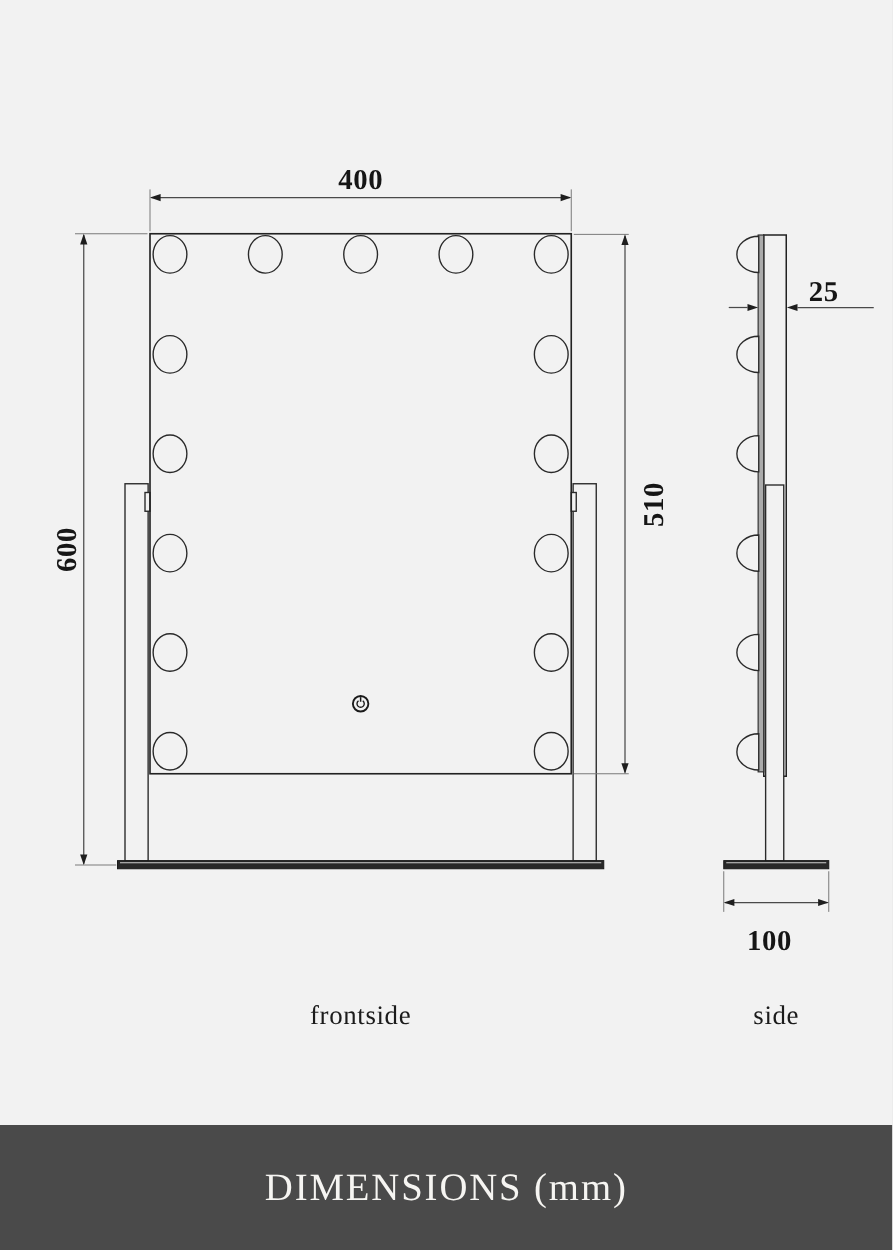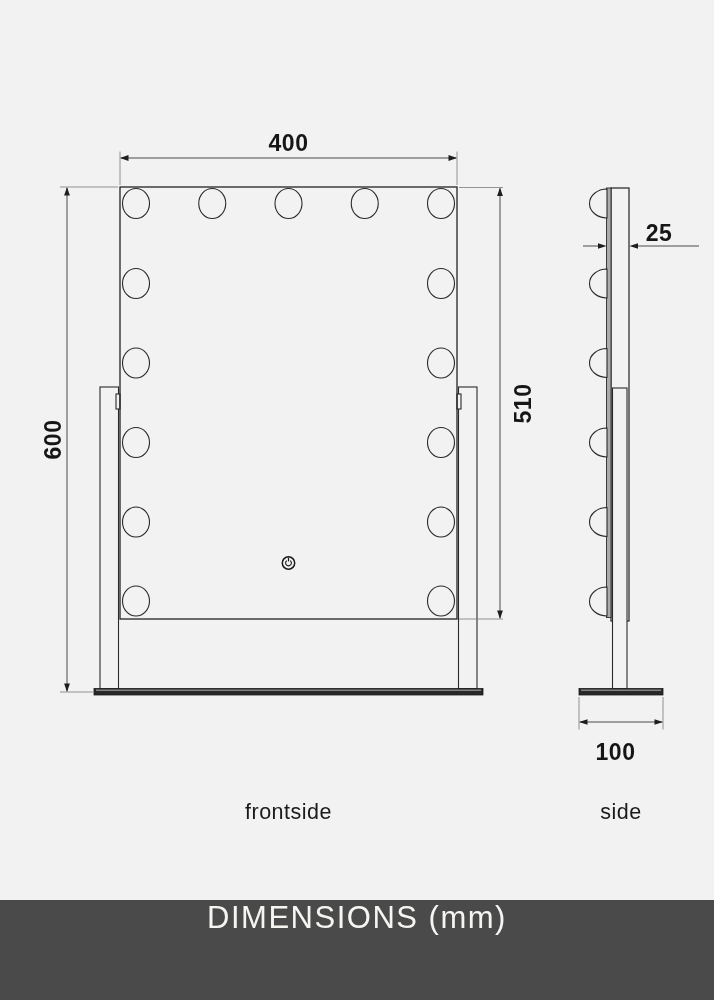--- a/index.html
+++ b/index.html
@@ -1,38 +1,38 @@
 <!DOCTYPE html>
 <html><head>
 <meta charset="utf-8">
 <style>
   html,body{margin:0;padding:0;background:#e8e8e8;}
   .stage{
     position:relative;
     width:714px;height:1000px;
     background:#f2f2f2;
-    font-family:Liberation Sans, sans-serif;
+    font-family:Liberation Serif, serif;
     overflow:hidden;
   }
   svg{position:absolute;top:0;left:0;display:block;}
   .outline{fill:none;stroke:#222;stroke-width:1.3px;}
   .thin{fill:#f2f2f2;stroke:#2a2a2a;stroke-width:1.1px;}
   .dimline{stroke:#4a4a4a;stroke-width:1px;}
   .extline{stroke:#7a7a7a;stroke-width:0.8px;}
   .arrow{fill:#1e1e1e;stroke:none;}
   .dimtext{
     font-size:23px;font-weight:600;fill:#161616;letter-spacing:0.5px;
   }
   .viewlabel{
     font-size:21.5px;font-weight:400;fill:#1b1b1b;letter-spacing:0.5px;
   }
   .footer{
     position:absolute;left:0;top:900px;width:714px;height:100px;
     background:#4a4a4a;
-    display:flex;justify-content:center;
+    display:flex;align-items:center;justify-content:center;
   }
   .footer span{
     color:#f6f5f2;font-size:31px;font-weight:400;letter-spacing:1.5px;
   }
 </style>
 </head>
 <body>
 
 <div class="stage">
   <svg width="714" height="900" viewBox="0 0 714 900">

